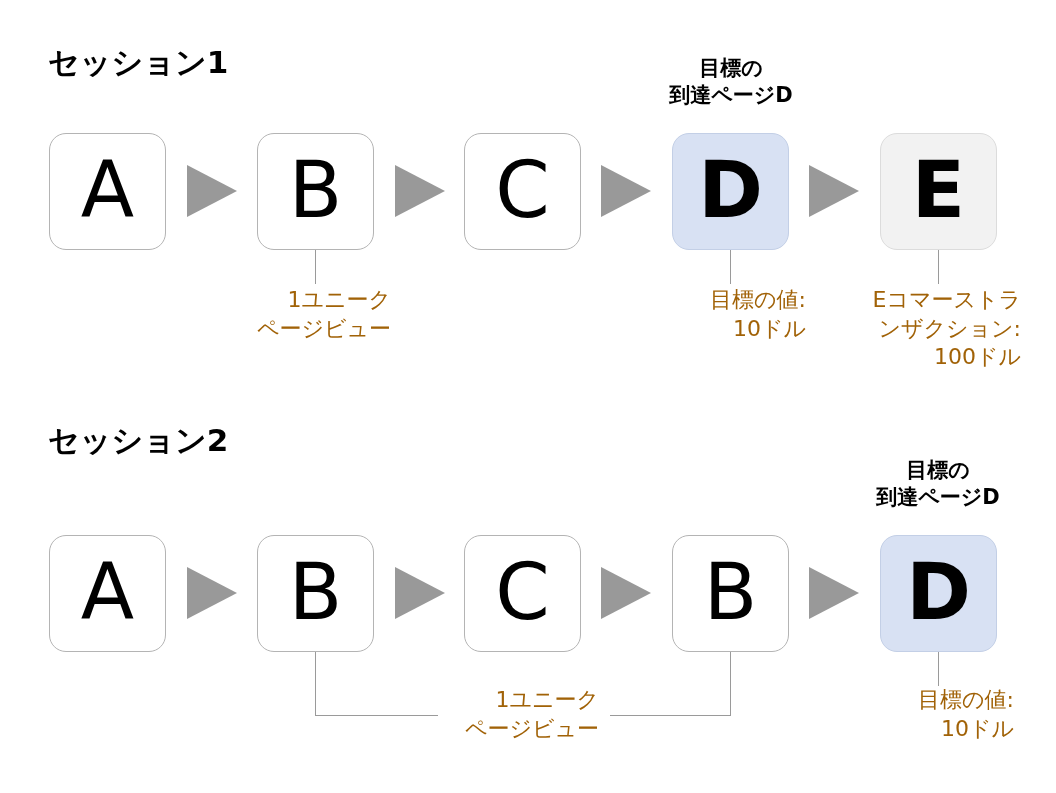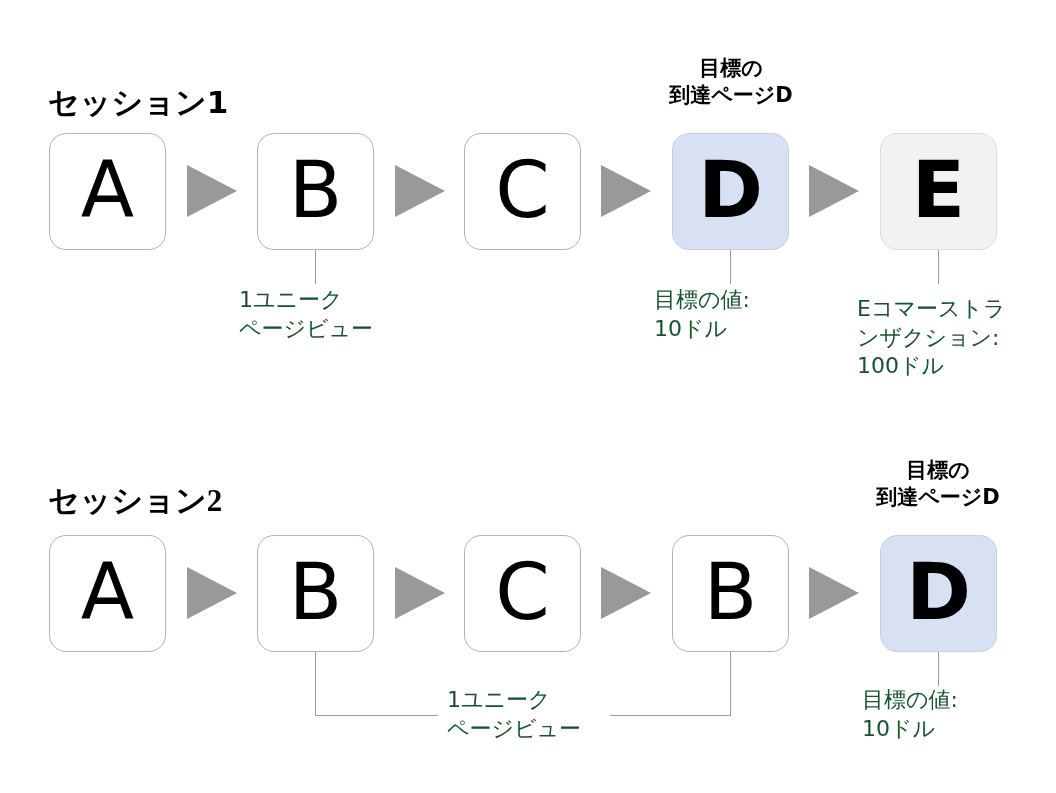--- a/index.html
+++ b/index.html
@@ -20,21 +20,20 @@
   }
 
   .session-title {
     position: absolute;
     font-size: 31px;
     font-weight: bold;
     letter-spacing: 0px;
     color: #000000;
     white-space: nowrap;
     line-height: 1.1;
-    margin-top: 40px;
   }
 
   .node {
     position: absolute;
     width: 117px;
     height: 117px;
     border: 1px solid #b4b4b4;
     border-radius: 17px;
     background: #ffffff;
     box-sizing: border-box;
@@ -78,22 +77,22 @@
     text-align: center;
     color: #000000;
     white-space: pre-line;
   }
 
   .caption {
     position: absolute;
     font-size: 22px;
     font-weight: 400;
     line-height: 1.30;
-    text-align: left;
-    color: #14532d;
+    text-align: right;
+    color: #a16207;
     white-space: pre-line;
   }
 
   .leader {
     position: absolute;
     width: 1px;
     background: #9a9a9a;
   }
 
   .bracket {
@@ -147,25 +146,25 @@
   <div class="leader" style="left:315px; top:250px; height:34px;"></div>
   <div class="leader" style="left:730px; top:250px; height:34px;"></div>
   <div class="leader" style="left:938px; top:250px; height:34px;"></div>
 
   <div class="caption" style="left:239px; top:286px; width:152px;">1ユニーク
 ページビュー</div>
 
   <div class="caption" style="left:654px; top:286px; width:152px;">目標の値:
 10ドル</div>
 
-  <div class="caption" style="left:857px; top:295px; width:164px;">Eコマーストラ
+  <div class="caption" style="left:857px; top:286px; width:164px;">Eコマーストラ
 ンザクション:
 100ドル</div>
 
-  <div class="session-title" style="left:48px; top:444px;font-family:Liberation Serif, serif;">セッション2</div>
+  <div class="session-title" style="left:48px; top:423px;">セッション2</div>
 
   <div class="top-label" style="left:862px; top:457px; width:152px;">目標の
 到達ページD</div>
 
   <div class="node" style="left:49px; top:535px;">
     <span class="letter">A</span>
   </div>
 
   <div class="node" style="left:257px; top:535px;">
     <span class="letter">B</span>

